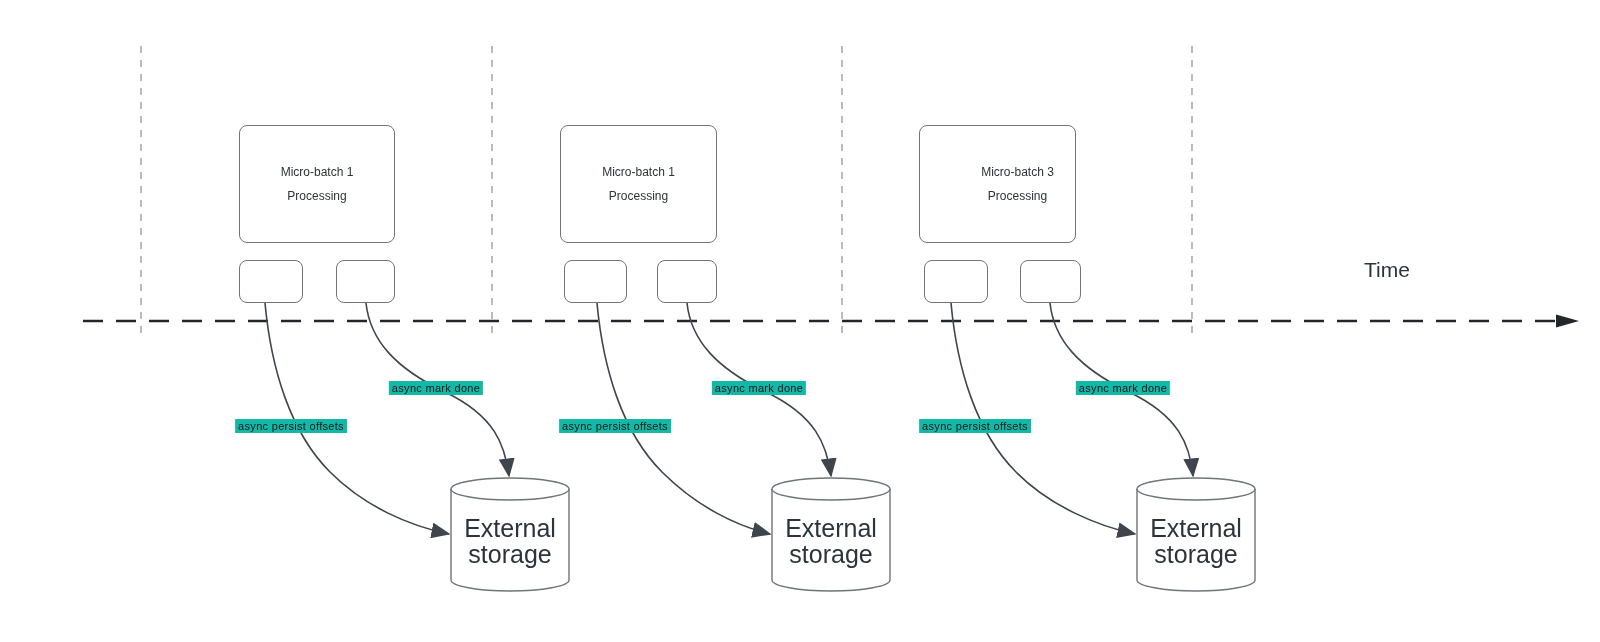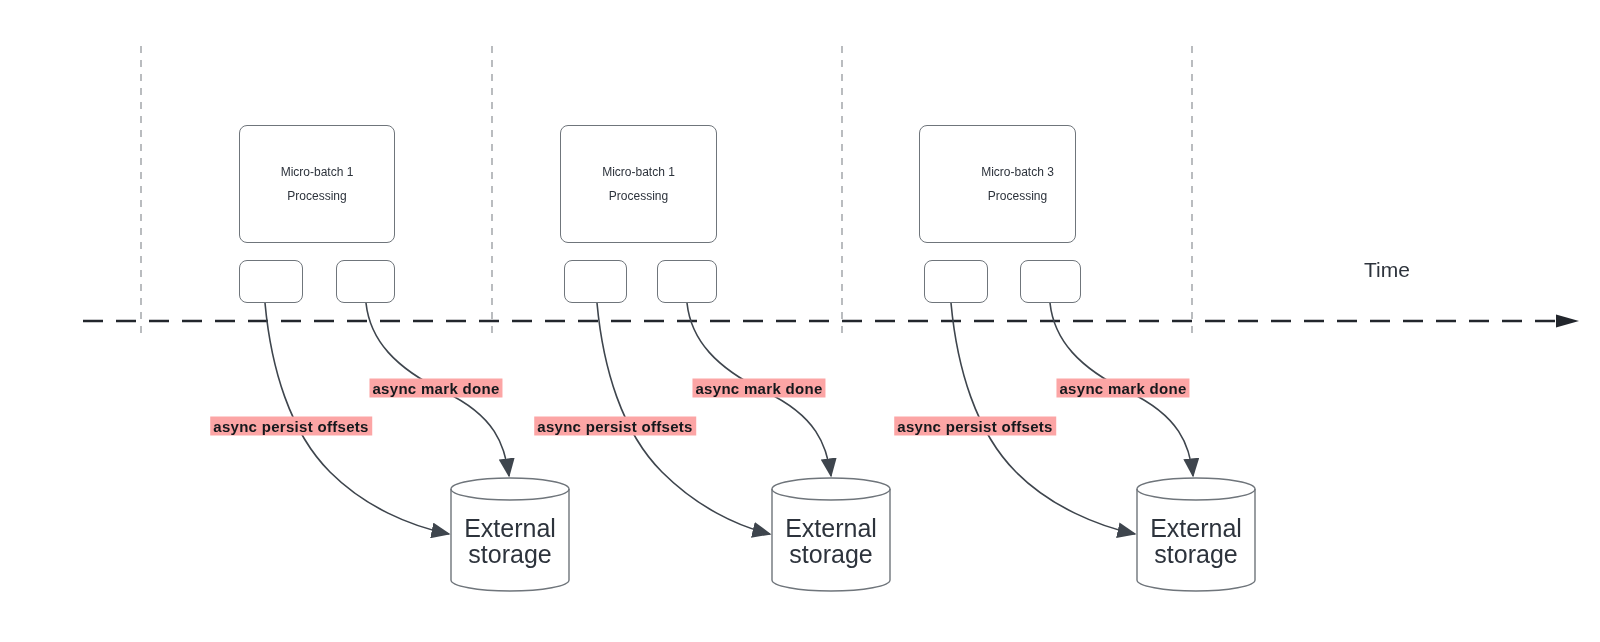--- a/index.html
+++ b/index.html
@@ -56,25 +56,25 @@
     justify-content: center;
     text-align: center;
     color: var(--shape_text);
     font-size: 25px;
     line-height: 26px;
     white-space: pre-line;
   }
   .flow-label {
     position: absolute;
     transform: translate(-50%, -50%);
-    font-size: 15px;
-    font-weight: bold;
+    font-size: 11px;
+    font-weight: normal;
     letter-spacing: 0.3px;
     color: var(--label_text);
-    background: #fca5a5;
+    background: #14b8a6;
     padding: 1px 3px;
     white-space: nowrap;
   }
   .time-label {
     position: absolute;
     transform: translate(-50%, -50%);
     font-size: 21px;
     color: var(--shape_text);
     white-space: nowrap;
   }

